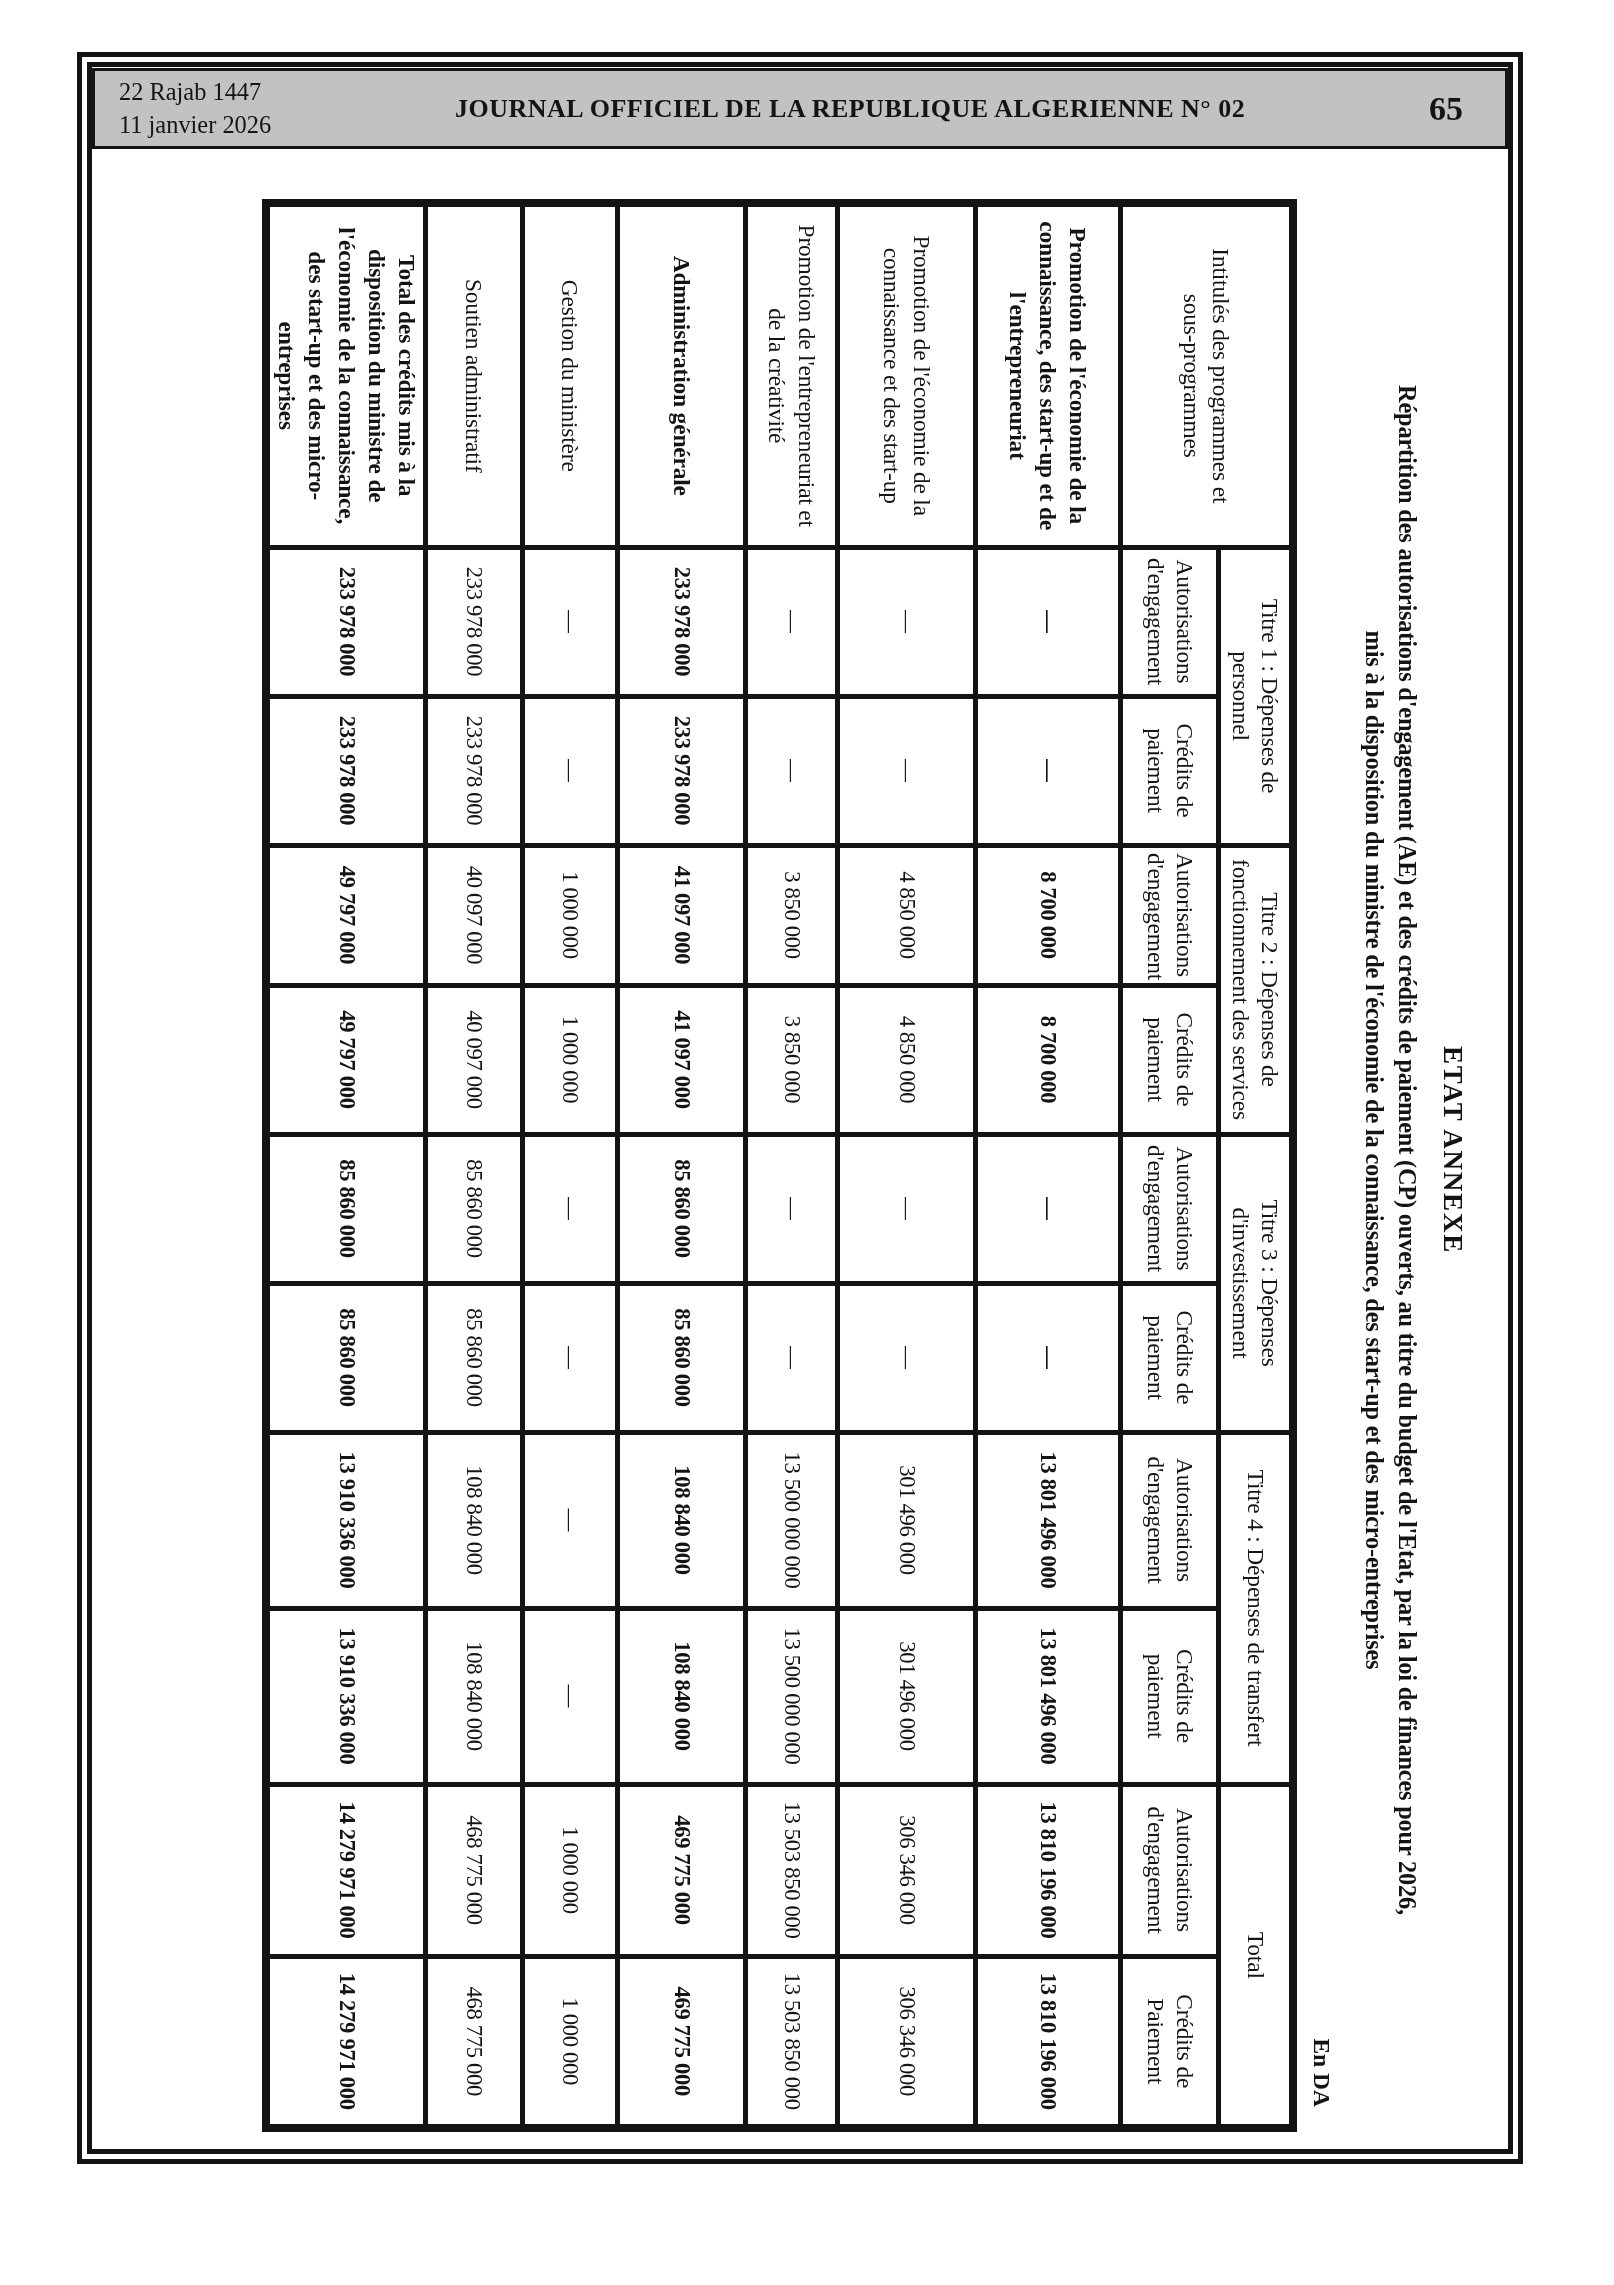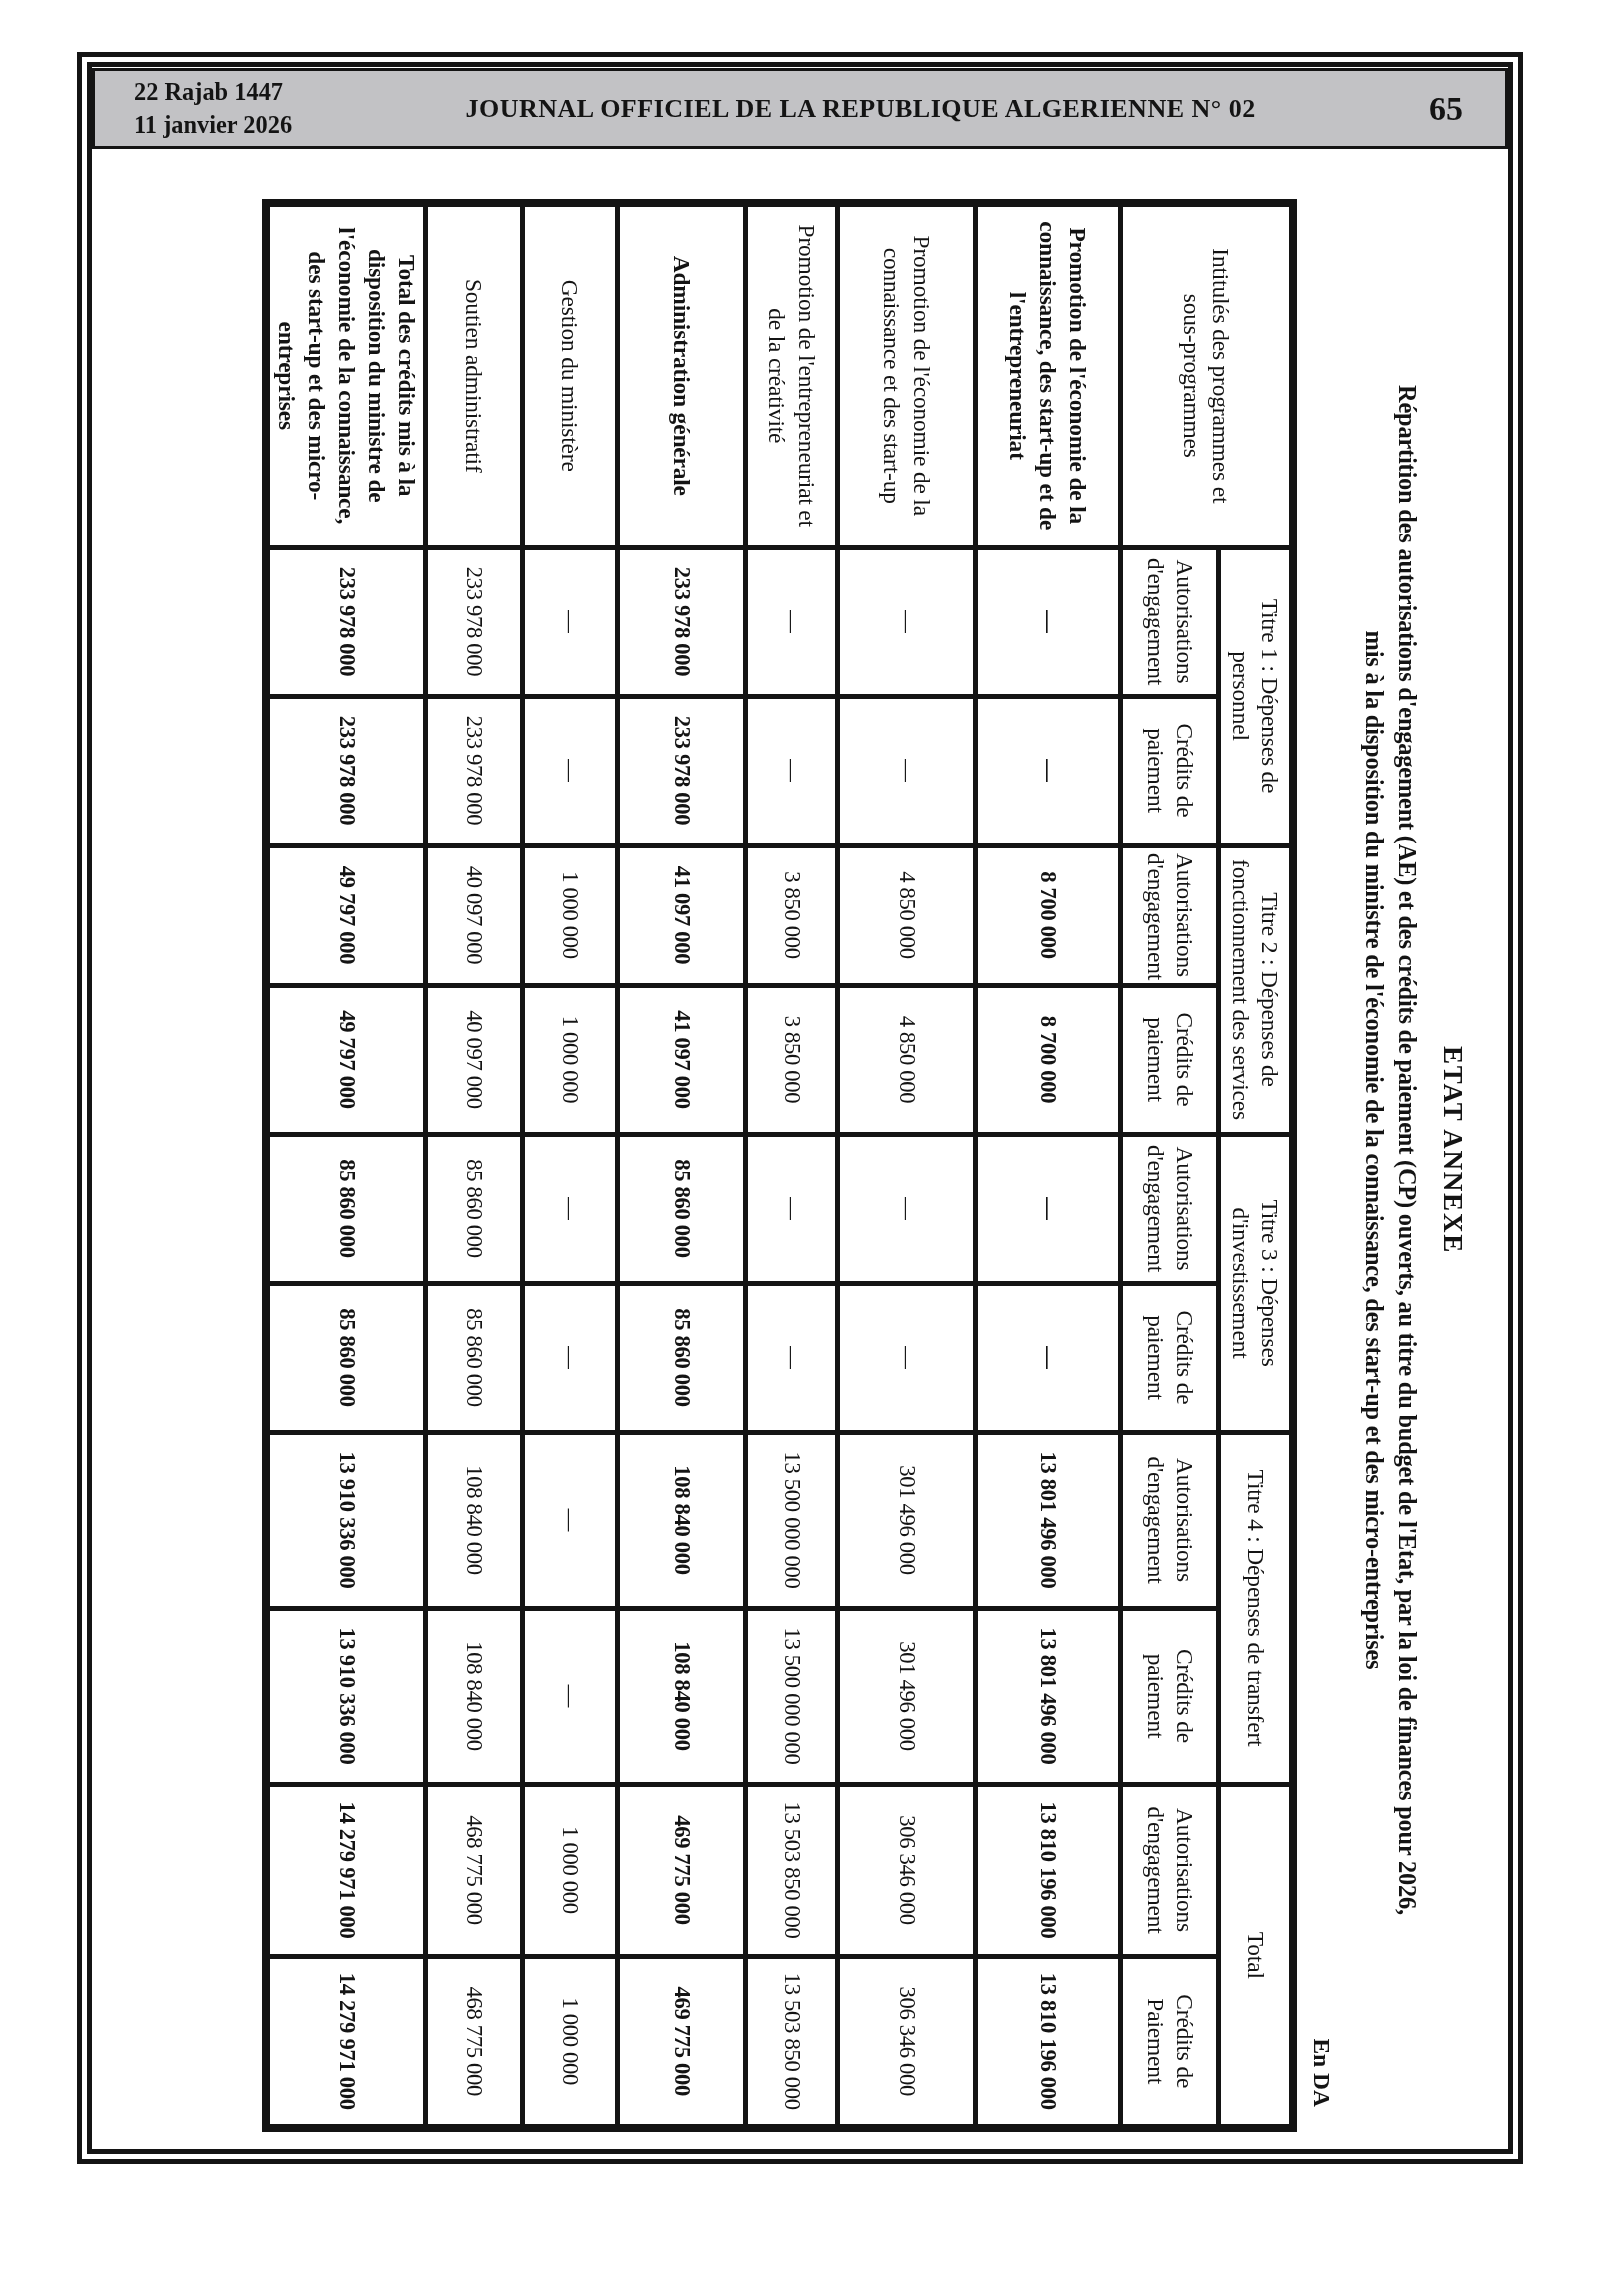--- a/index.html
+++ b/index.html
@@ -4,21 +4,21 @@
 <style>
   html,body{margin:0;padding:0;background:#ffffff;}
   .page{position:relative;width:1615px;height:2285px;background:#ffffff;overflow:hidden;
         font-family:"Liberation Serif","DejaVu Serif",serif;color:#141414;}
   .frame{position:absolute;left:77px;top:52px;width:1446px;height:2112px;
          border:15.4px double #141414;box-sizing:border-box;}
   
   .banner{position:absolute;left:92px;top:68px;width:1416px;height:81px;
           background:#c2c2c5;border:3.6px solid #141414;box-sizing:border-box;
           display:flex;align-items:center;}
-  .banner .date{padding-left:39px;font-weight:bold;font-size:24.4px;line-height:1.32;white-space:nowrap;}
+  .banner .date{padding-left:24px;font-weight:normal;font-size:24.4px;line-height:1.32;white-space:nowrap;}
   .banner .jtitle{flex:1;text-align:center;font-weight:bold;font-size:26px;letter-spacing:0.5px;}
   .banner .pagenum{padding-right:42px;font-weight:bold;font-size:34px;}
   
   .rot-region{position:absolute;left:93px;top:152px;width:1411px;height:1996px;}
   .landscape{position:absolute;left:0;top:0;width:1996px;height:1411px;
              transform:rotate(90deg) translateY(-1411px);transform-origin:0 0;}
   .etat{margin-top:36px;text-align:center;font-weight:bold;font-size:27px;letter-spacing:1.8px;}
   .tline{text-align:center;font-weight:bold;font-size:24.4px;line-height:33px;letter-spacing:-0.2px;}
   .tline1{margin-top:12.7px;}
   .enda{margin-top:23.5px;margin-right:41px;text-align:right;font-weight:bold;font-size:23.5px;}

